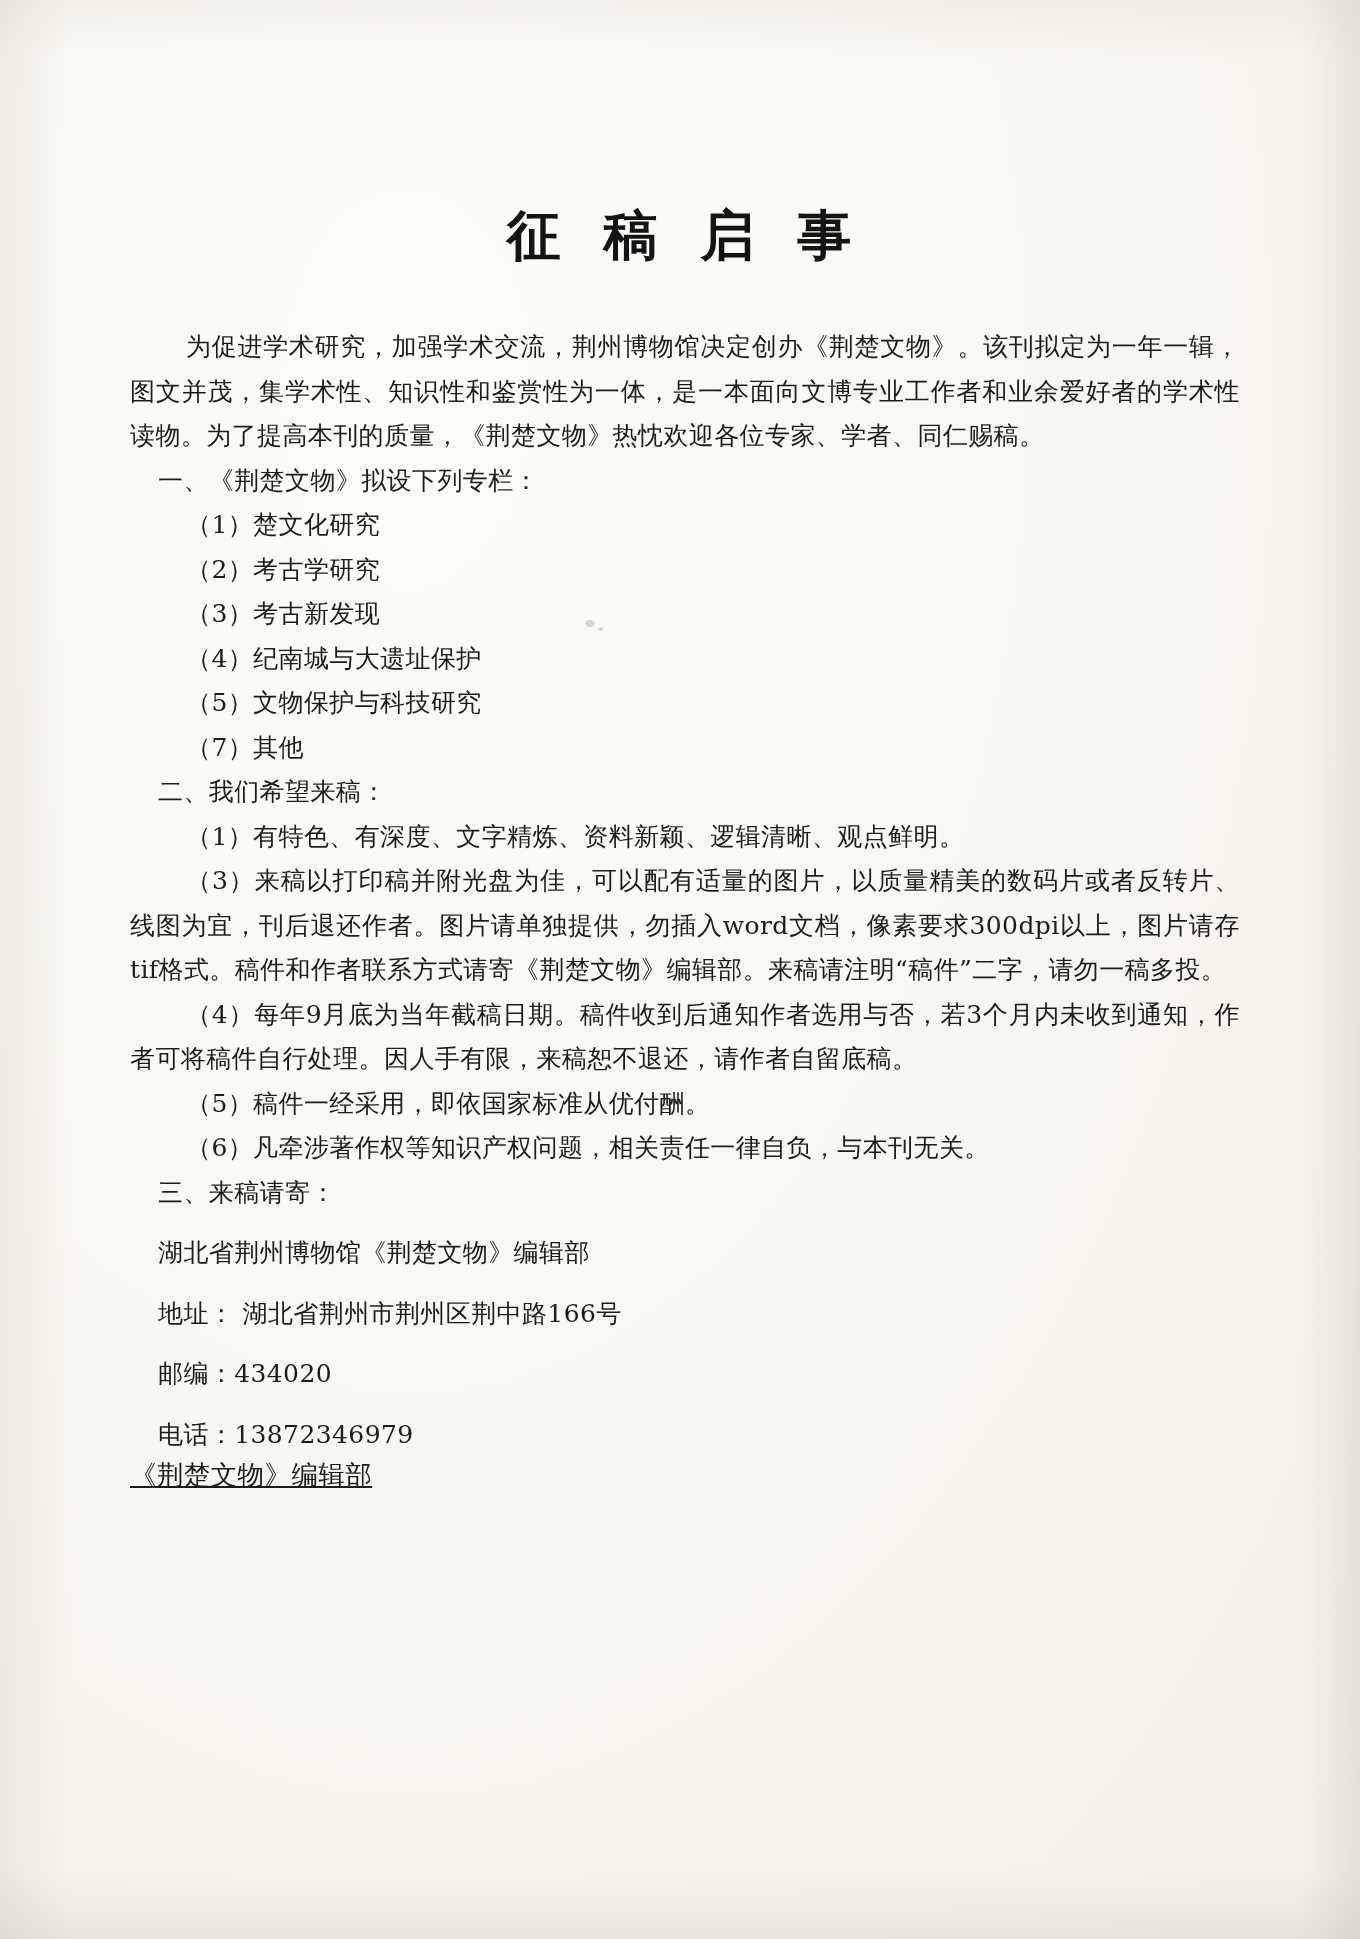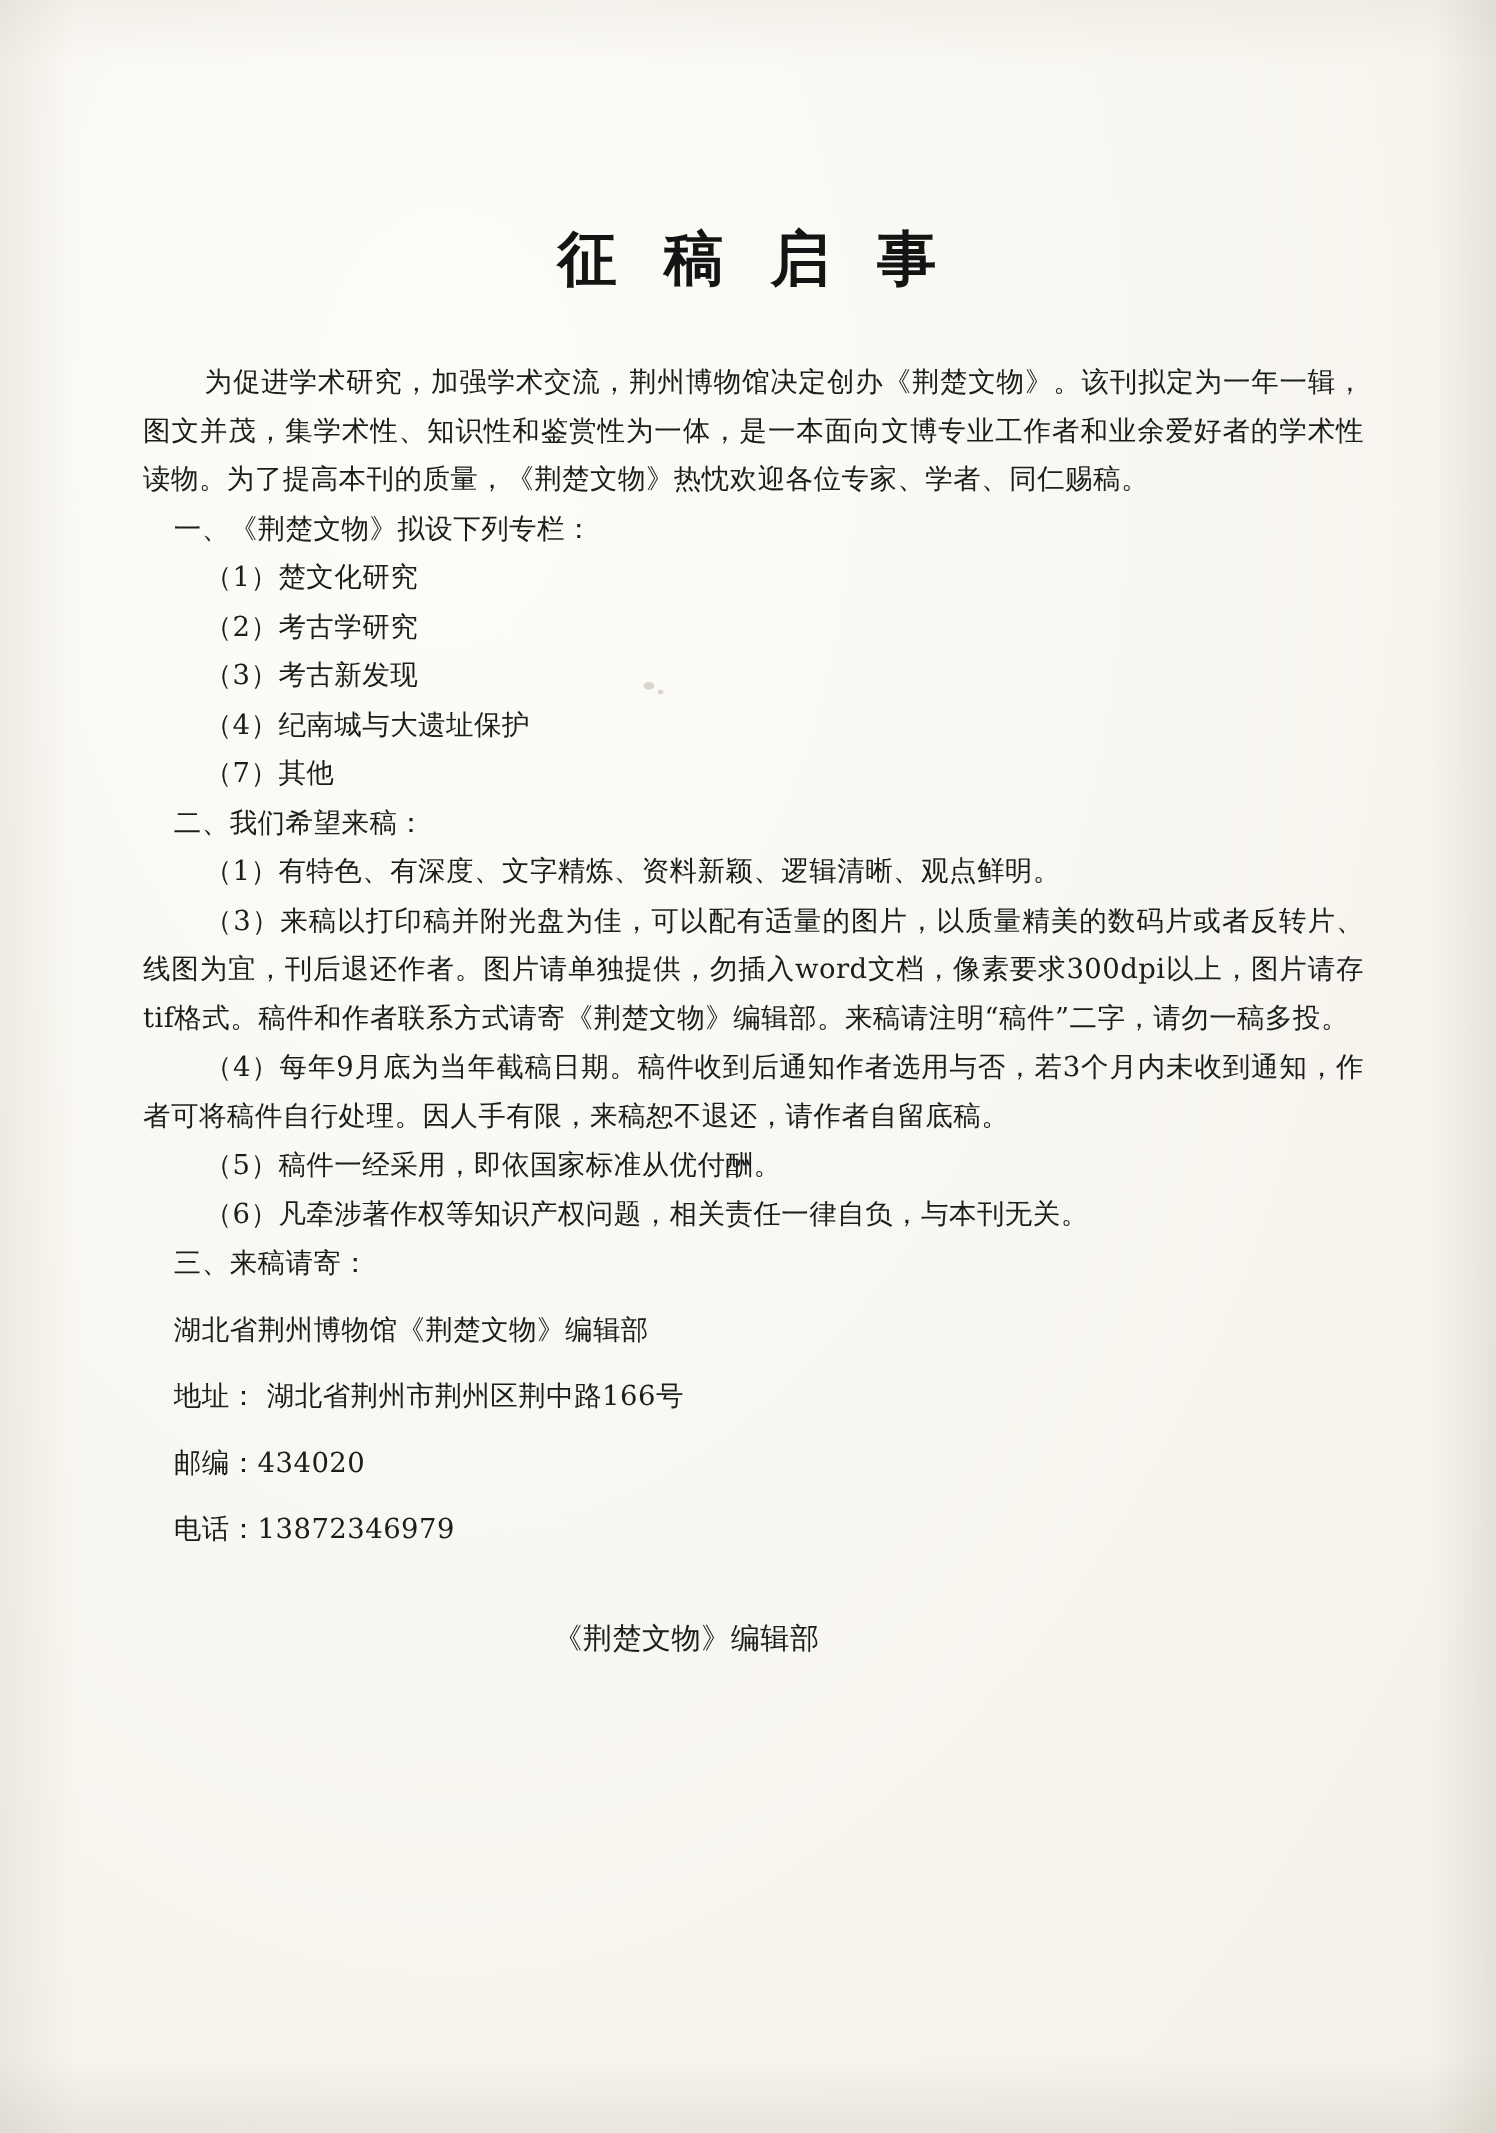--- a/index.html
+++ b/index.html
@@ -64,25 +64,25 @@
   .indent2 {
     text-indent: 56px;
   }
   .indent1 {
     text-indent: 28px;
   }
   .hang {
     text-indent: 56px;
   }
   .signature {
-    margin-top: 58px;
-    text-align: center;
+    text-align: left;
     padding-right: 122px;
     font-size: 26.5px;
     letter-spacing: 0.4px;
+    text-decoration: underline;
   }
   .list-line {
     text-indent: 56px;
   }
   .addr-line {
     text-indent: 28px;
     margin-top: 16px;
   }
   
   .speck {
@@ -106,20 +106,21 @@
 
   <div class="body-block">
 
     <p class="indent2">为促进学术研究，加强学术交流，荆州博物馆决定创办《荆楚文物》。该刊拟定为一年一辑，图文并茂，集学术性、知识性和鉴赏性为一体，是一本面向文博专业工作者和业余爱好者的学术性读物。为了提高本刊的质量，《荆楚文物》热忱欢迎各位专家、学者、同仁赐稿。</p>
 
     <p class="indent1">一、《荆楚文物》拟设下列专栏：</p>
     <p class="list-line">（1）楚文化研究</p>
     <p class="list-line">（2）考古学研究</p>
     <p class="list-line">（3）考古新发现</p>
     <p class="list-line">（4）纪南城与大遗址保护</p>
+    <p class="list-line">（5）文物保护与科技研究</p>
     <p class="list-line">（7）其他</p>
 
     <p class="indent1">二、我们希望来稿：</p>
     <p class="hang">（1）有特色、有深度、文字精炼、资料新颖、逻辑清晰、观点鲜明。</p>
     <p class="hang">（3）来稿以打印稿并附光盘为佳，可以配有适量的图片，以质量精美的数码片或者反转片、线图为宜，刊后退还作者。图片请单独提供，勿插入word文档，像素要求300dpi以上，图片请存tif格式。稿件和作者联系方式请寄《荆楚文物》编辑部。来稿请注明“稿件”二字，请勿一稿多投。</p>
     <p class="hang">（4）每年9月底为当年截稿日期。稿件收到后通知作者选用与否，若3个月内未收到通知，作者可将稿件自行处理。因人手有限，来稿恕不退还，请作者自留底稿。</p>
     <p class="hang">（5）稿件一经采用，即依国家标准从优付酬。</p>
     <p class="hang">（6）凡牵涉著作权等知识产权问题，相关责任一律自负，与本刊无关。</p>
 
     <p class="indent1">三、来稿请寄：</p>

